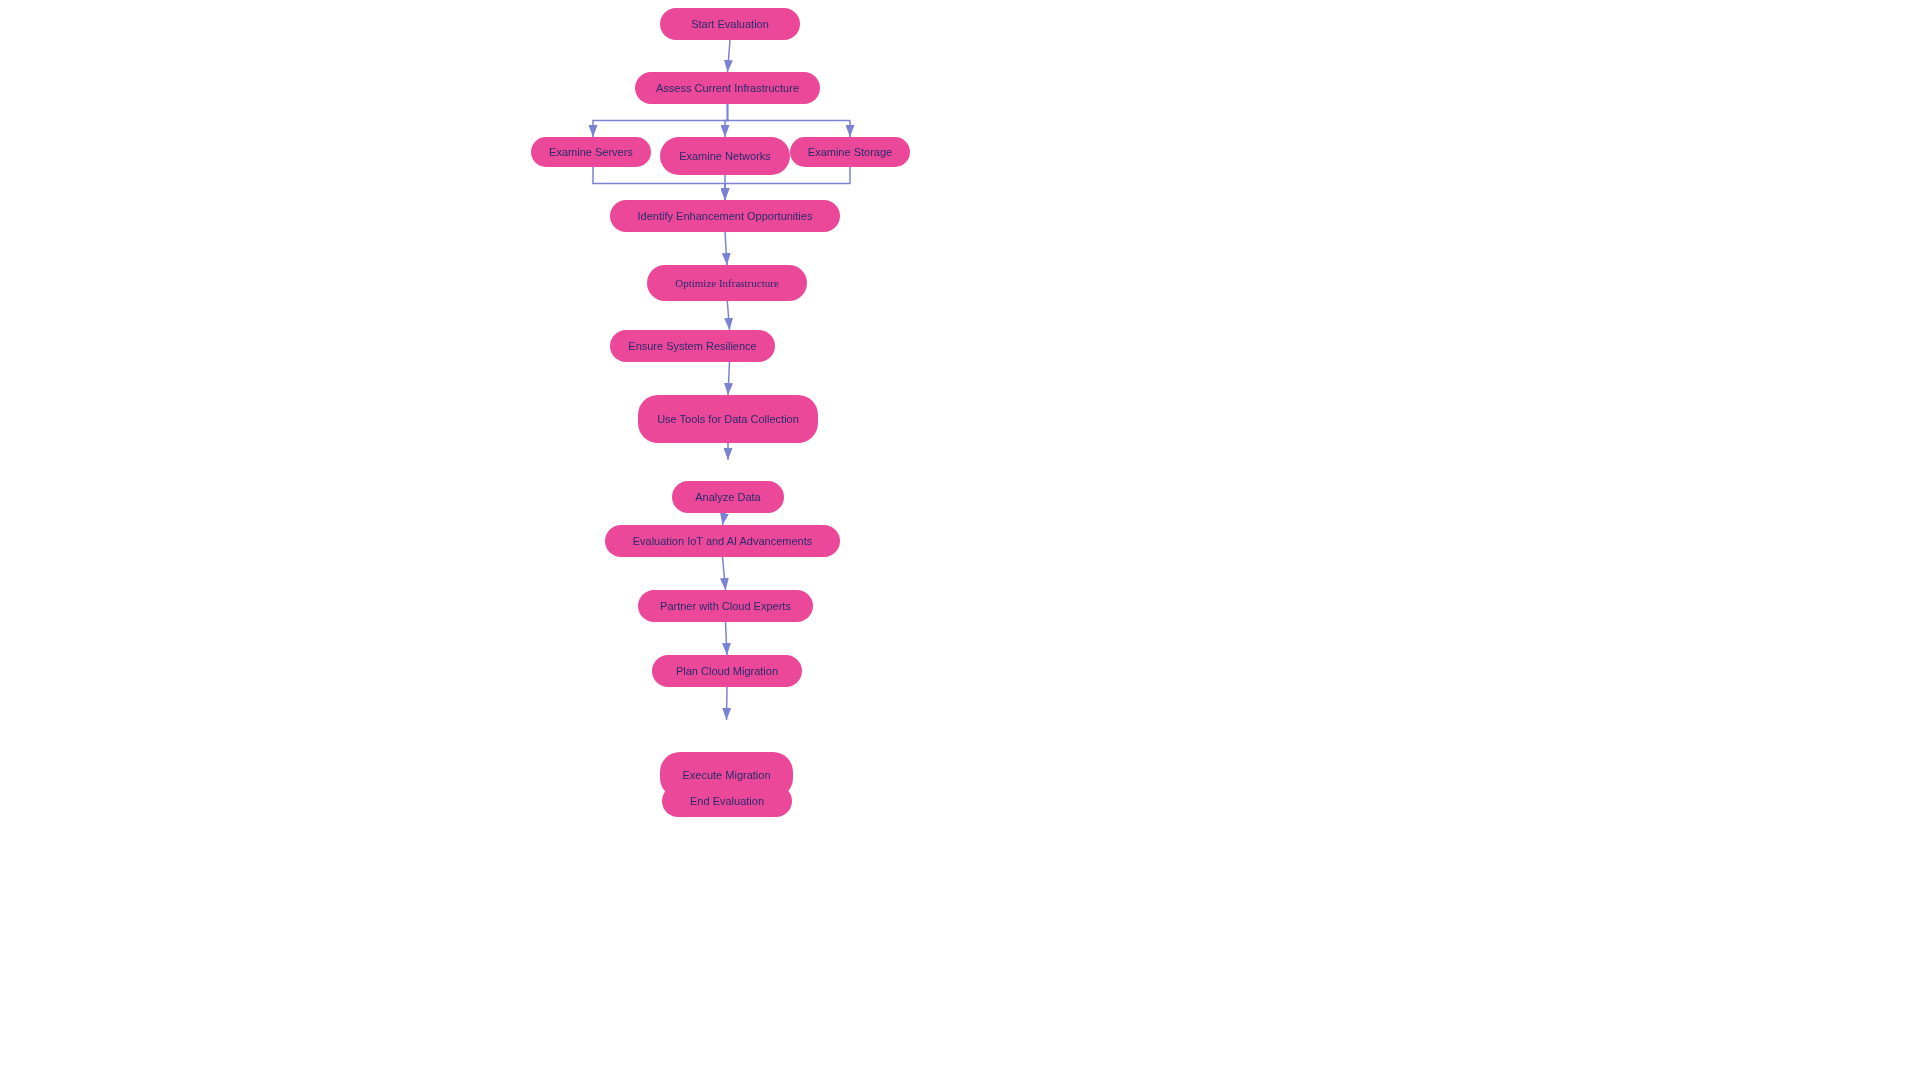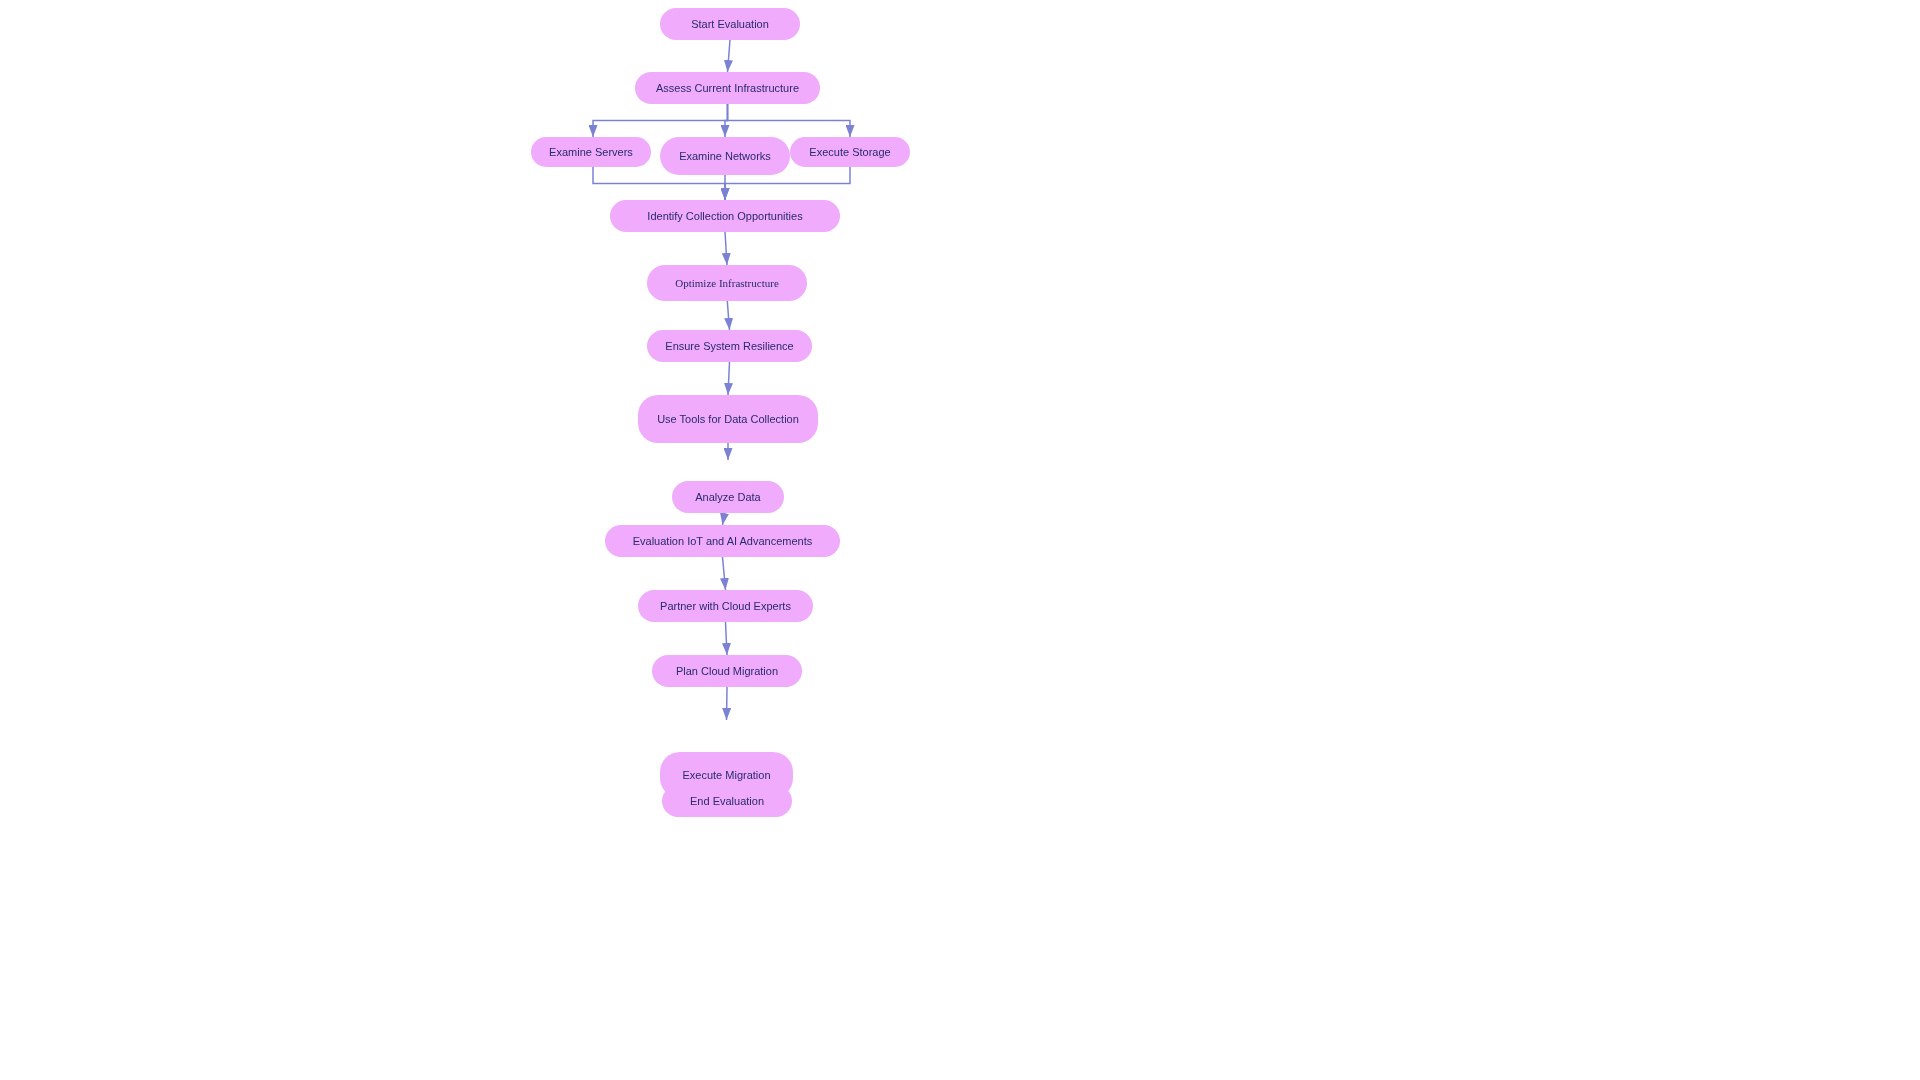--- a/index.html
+++ b/index.html
@@ -28,21 +28,21 @@
     svg.flowchart-svg {
       position: absolute;
       top: 0;
       left: 0;
       width: 1920px;
       height: 1080px;
     }
 
     .node {
       position: absolute;
-      background: #f0abfc;
+      background: #ec4899;
       border-radius: 20px;
       display: flex;
       align-items: center;
       justify-content: center;
       text-align: center;
       font-size: 11px;
       color: #2a2a6e;
       font-weight: 400;
       padding: 6px 12px;
     }
@@ -71,24 +71,24 @@
       <path d="M 728 492 L 722.5 525" stroke="#7b82d4" stroke-width="1.5" fill="none" marker-end="url(#arrowhead)"></path>
       <path d="M 722.5 557 L 725.5 590" stroke="#7b82d4" stroke-width="1.5" fill="none" marker-end="url(#arrowhead)"></path>
       <path d="M 725.5 622 L 727 655" stroke="#7b82d4" stroke-width="1.5" fill="none" marker-end="url(#arrowhead)"></path>
       <path d="M 727 687 L 726.5 720" stroke="#7b82d4" stroke-width="1.5" fill="none" marker-end="url(#arrowhead)"></path>
       <path d="M 726.5 752 L 727 785" stroke="#7b82d4" stroke-width="1.5" fill="none" marker-end="url(#arrowhead)"></path>
     </svg>
 <div class="node" style="left: 660px; top: 8px; width: 140px; height: 32px;">Start Evaluation</div>
     <div class="node" style="left: 635px; top: 72px; width: 185px; height: 32px;">Assess Current Infrastructure</div>
     <div class="node" style="left: 531px; top: 137px; width: 120px; height: 30px;">Examine Servers</div>
     <div class="node" style="left: 660px; top: 137px; width: 130px; height: 38px;">Examine Networks</div>
-    <div class="node" style="left: 790px; top: 137px; width: 120px; height: 30px;">Execute Storage</div>
-    <div class="node" style="left: 610px; top: 200px; width: 230px; height: 32px;">Identify Collection Opportunities</div>
+    <div class="node" style="left: 790px; top: 137px; width: 120px; height: 30px;">Examine Storage</div>
+    <div class="node" style="left: 610px; top: 200px; width: 230px; height: 32px;">Identify Enhancement Opportunities</div>
     <div class="node" style="left: 647px; top: 265px; width: 160px; height: 36px; font-family: Liberation Serif, serif;">Optimize Infrastructure</div>
-    <div class="node" style="left: 647px; top: 330px; width: 165px; height: 32px;">Ensure System Resilience</div>
+    <div class="node" style="left: 610px; top: 330px; width: 165px; height: 32px;">Ensure System Resilience</div>
     <div class="node" style="left: 638px; top: 395px; width: 180px; height: 48px;">Use Tools for Data Collection</div>
     <div class="node" style="left: 672px; top: 460px; width: 112px; height: 32px; margin-top: 21px;">Analyze Data</div>
     <div class="node" style="left: 605px; top: 525px; width: 235px; height: 32px;">Evaluation IoT and AI Advancements</div>
     <div class="node" style="left: 638px; top: 590px; width: 175px; height: 32px;">Partner with Cloud Experts</div>
     <div class="node" style="left: 652px; top: 655px; width: 150px; height: 32px;">Plan Cloud Migration</div>
     <div class="node" style="left: 660px; top: 752px; width: 133px; height: 46px;">Execute Migration</div>
     <div class="node" style="left: 662px; top: 785px; width: 130px; height: 32px; text-align: right;">End Evaluation</div>
   </div>
 
 </body></html>

